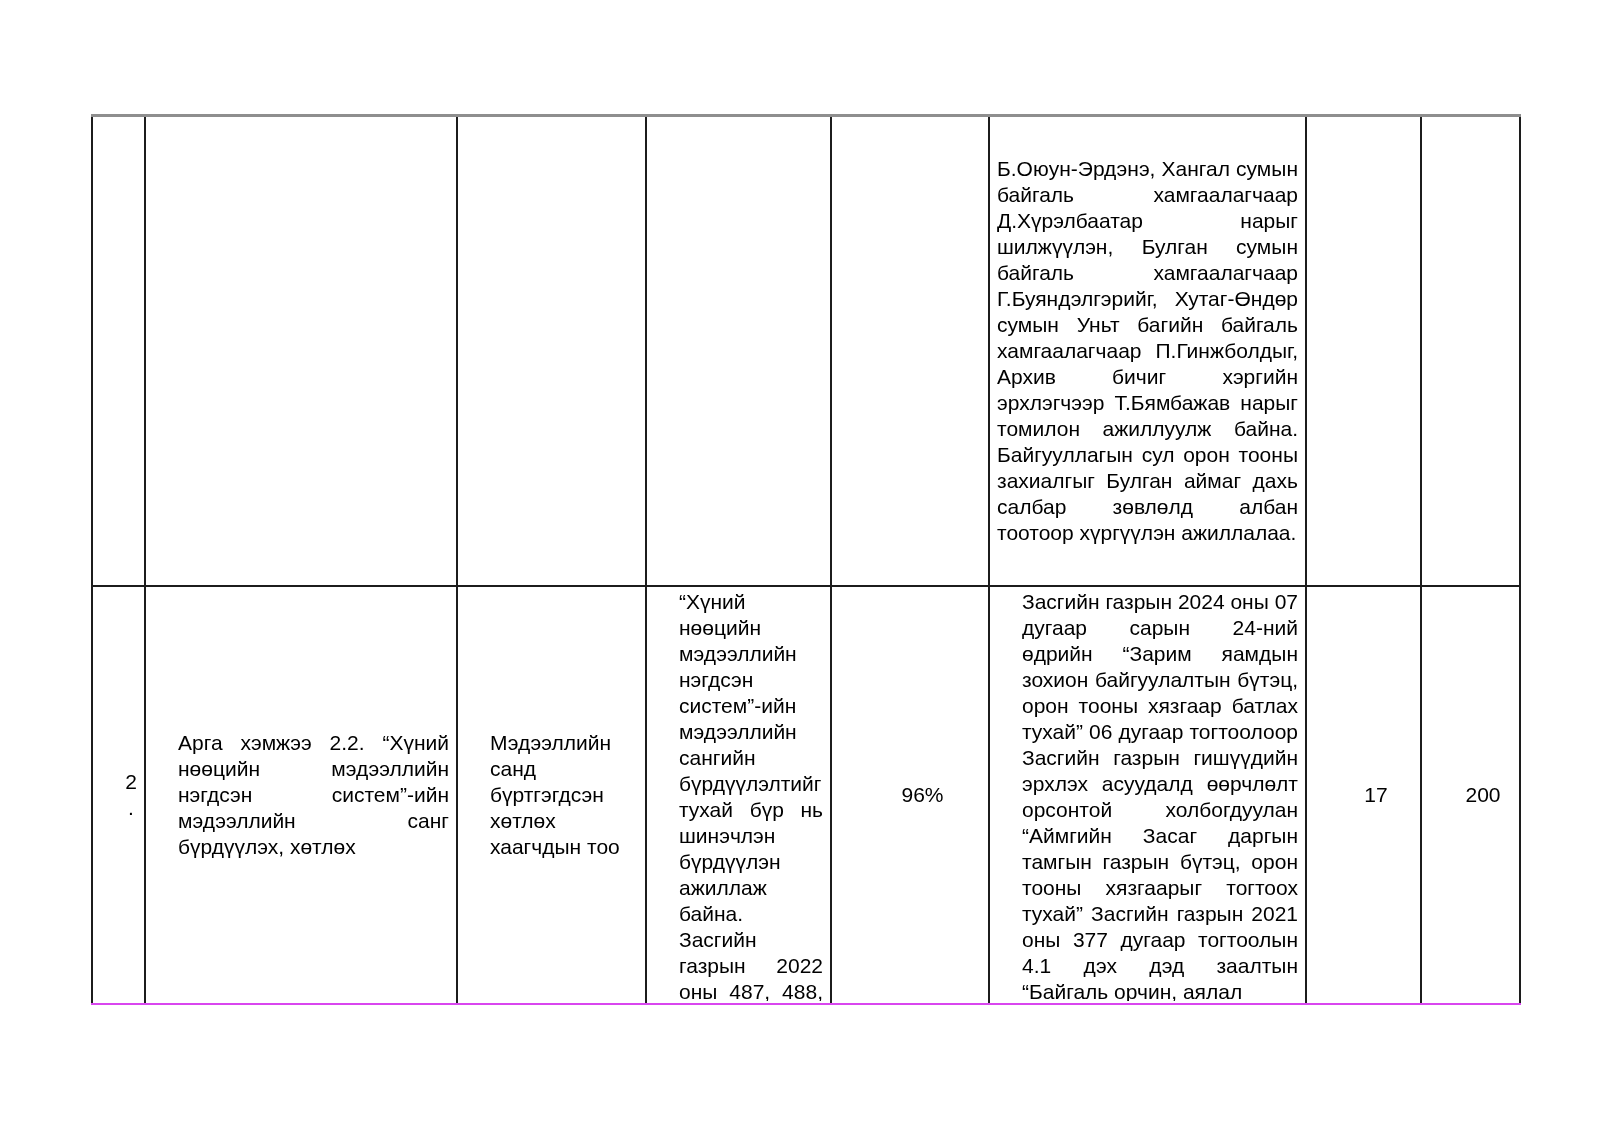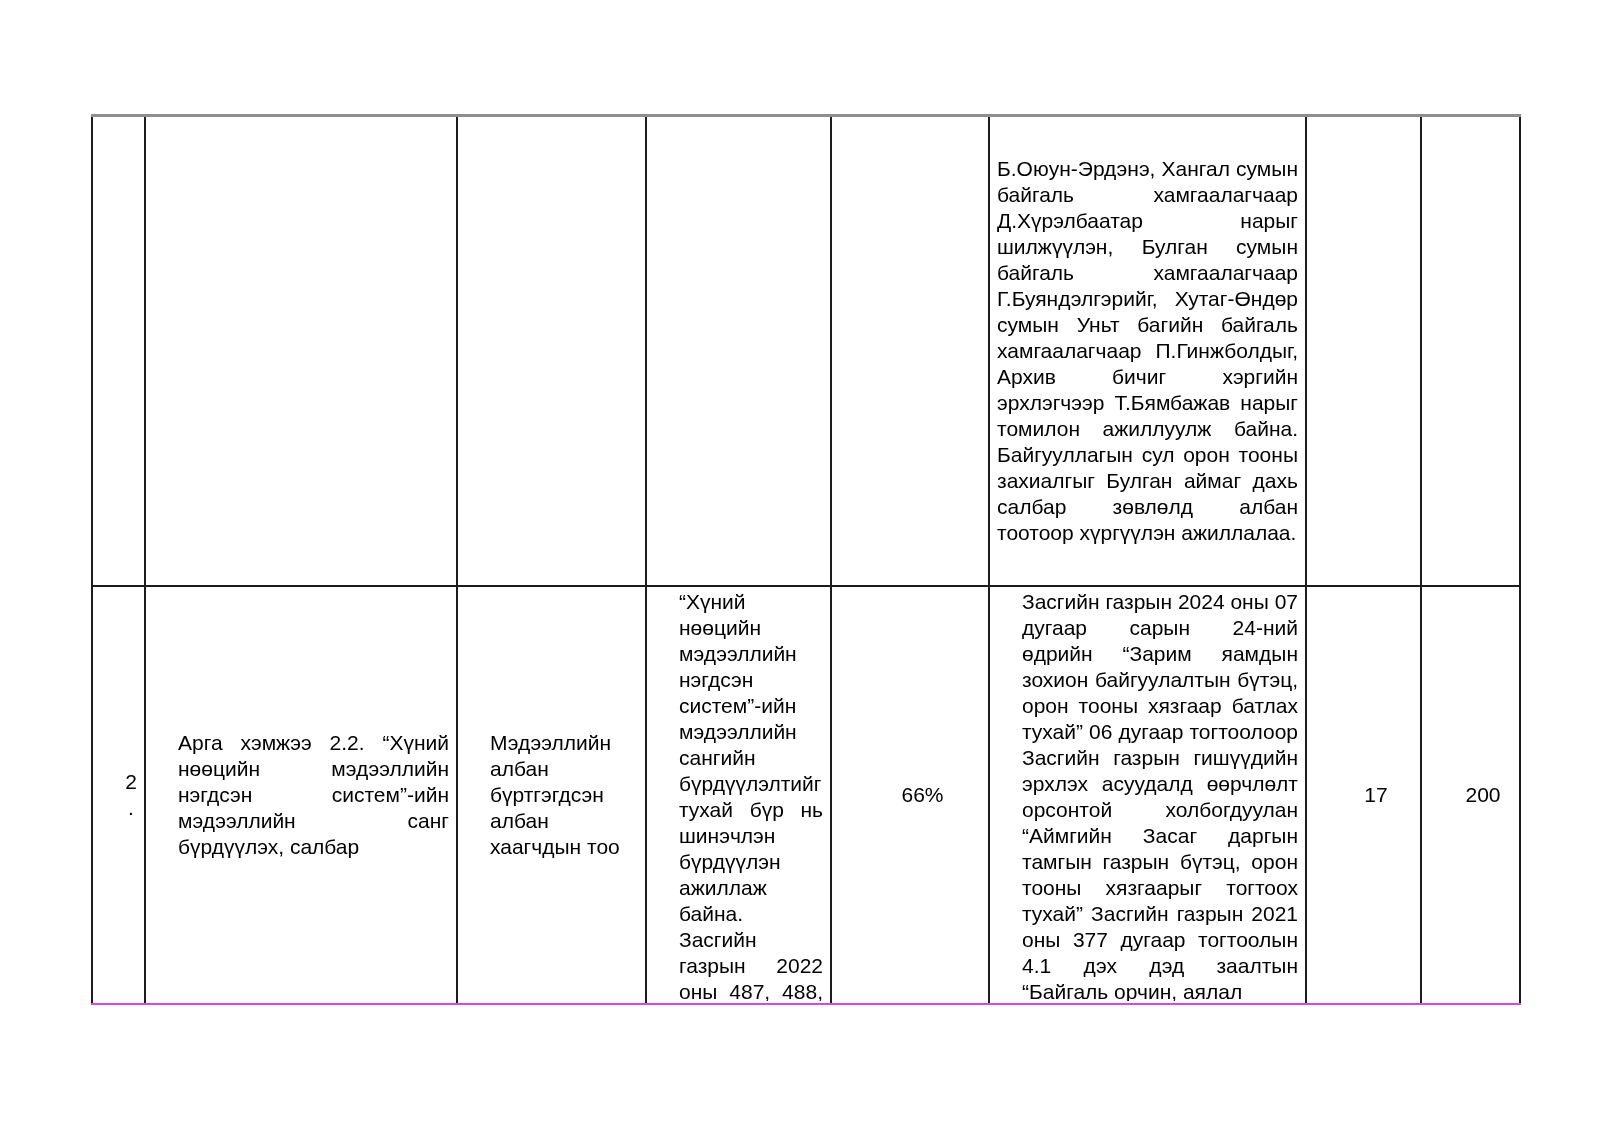--- a/index.html
+++ b/index.html
@@ -71,26 +71,26 @@
         <td class="t-just v-top"></td>
         <td class="t-center"></td>
         <td class="t-just v-top">
           <div class="clip-cont">Б.Оюун-Эрдэнэ, Хангал сумын байгаль хамгаалагчаар Д.Хүрэлбаатар нарыг шилжүүлэн, Булган сумын байгаль хамгаалагчаар Г.Буяндэлгэрийг, Хутаг-Өндөр сумын Уньт багийн байгаль хамгаалагчаар П.Гинжболдыг, Архив бичиг хэргийн эрхлэгчээр Т.Бямбажав нарыг томилон ажиллуулж байна. Байгууллагын сул орон тооны захиалгыг Булган аймаг дахь салбар зөвлөлд албан тоотоор хүргүүлэн ажиллалаа.</div>
         </td>
         <td class="t-center"></td>
         <td class="t-center"></td>
       </tr>
       <tr class="row-item">
         <td class="t-center">2.</td>
-        <td class="t-just"><span class="bold-lead">Арга хэмжээ 2.2.</span><span> “Хүний нөөцийн мэдээллийн нэгдсэн систем”-ийн мэдээллийн санг бүрдүүлэх, салбар</span></td>
-        <td class="t-left">Мэдээллийн албан бүртгэгдсэн албан хаагчдын тоо</td>
+        <td class="t-just"><span class="bold-lead">Арга хэмжээ 2.2.</span><span> “Хүний нөөцийн мэдээллийн нэгдсэн систем”-ийн мэдээллийн санг бүрдүүлэх, хөтлөх</span></td>
+        <td class="t-left">Мэдээллийн санд бүртгэгдсэн хөтлөх хаагчдын тоо</td>
         <td class="t-just v-top">
           <div class="clip-tall">“Хүний нөөцийн мэдээллийн нэгдсэн систем”-ийн мэдээллийн сангийн бүрдүүлэлтийг тухай бүр нь шинэчлэн бүрдүүлэн ажиллаж байна. Засгийн газрын 2022 оны 487, 488, 489, 491 дүгээр тогтоолуудын</div>
         </td>
-        <td class="t-center">66%</td>
+        <td class="t-center">96%</td>
         <td class="t-just v-top">
           <div class="clip-tall">Засгийн газрын 2024 оны 07 дугаар сарын 24-ний өдрийн “Зарим яамдын зохион байгуулалтын бүтэц, орон тооны хязгаар батлах тухай” 06 дугаар тогтоолоор Засгийн газрын гишүүдийн эрхлэх асуудалд өөрчлөлт орсонтой холбогдуулан “Аймгийн Засаг даргын тамгын газрын бүтэц, орон тооны хязгаарыг тогтоох тухай” Засгийн газрын 2021 оны 377 дугаар тогтоолын 4.1 дэх дэд заалтын “Байгаль орчин, аялал</div>
         </td>
         <td class="t-center">17</td>
         <td class="t-center">200</td>
       </tr>
     </tbody>
   </table>
 </div>
 

